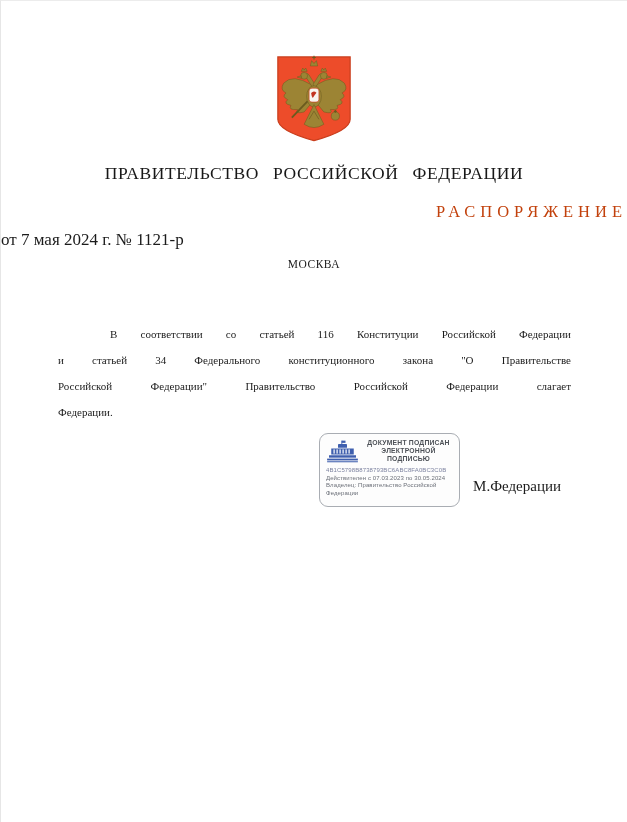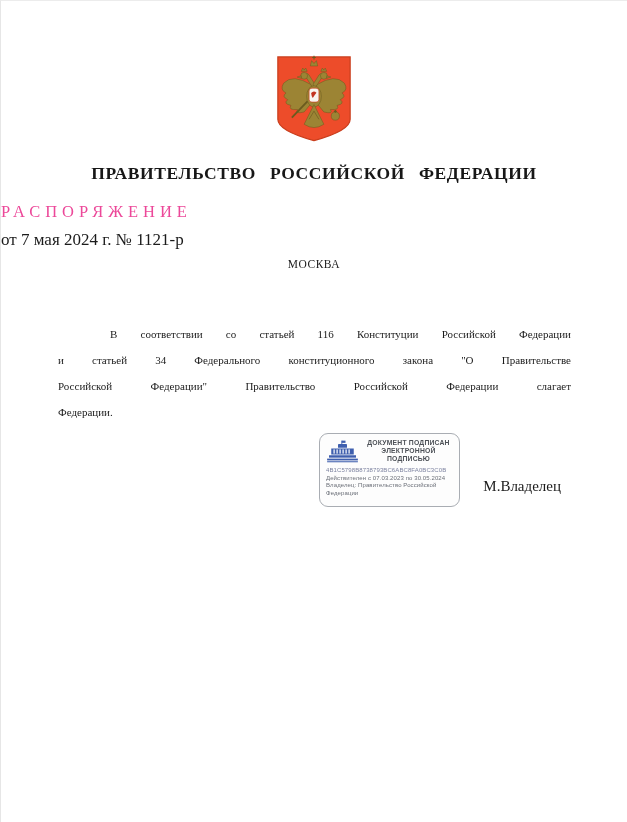--- a/index.html
+++ b/index.html
@@ -29,32 +29,32 @@
     height: 92px;
   }
   .emblem svg { width: 100%; height: 100%; display: block; }
 
   
   .org-title {
     position: absolute;
     top: 162px; left: 0; right: 0;
     text-align: center;
     font-size: 17.5px;
-    font-weight: bold;
+    font-weight: normal;
     letter-spacing: 0.6px;
     word-spacing: 9px;
     color: #171717;
   }
   .doc-type {
     position: absolute;
     top: 201px; left: 0; right: 0;
-    text-align: left;
+    text-align: right;
     font-size: 16.5px;
     letter-spacing: 5px;
-    color: #ec4899;
+    color: #c2410c;
   }
   .date-line {
     position: absolute;
     top: 229px; left: 0; right: 15px;
     text-align: left;
     font-size: 17px;
     color: #1b1b1b;
   }
   .city {
     position: absolute;
@@ -225,15 +225,15 @@
       </span>
     </div>
     <div class="stamp-details">
       <div class="stamp-cert">4B1C5798B8738793BC6ABC8FA0BC3C0B</div>
       <div>Действителен с 07.03.2023 по 30.05.2024</div>
       <div>Владелец: Правительство Российской</div>
       <div>Федерации</div>
     </div>
   </div>
 
-  <div class="signer-name">М.Владелец</div>
+  <div class="signer-name">М.Федерации</div>
 
 </div>
 
 </body></html>

